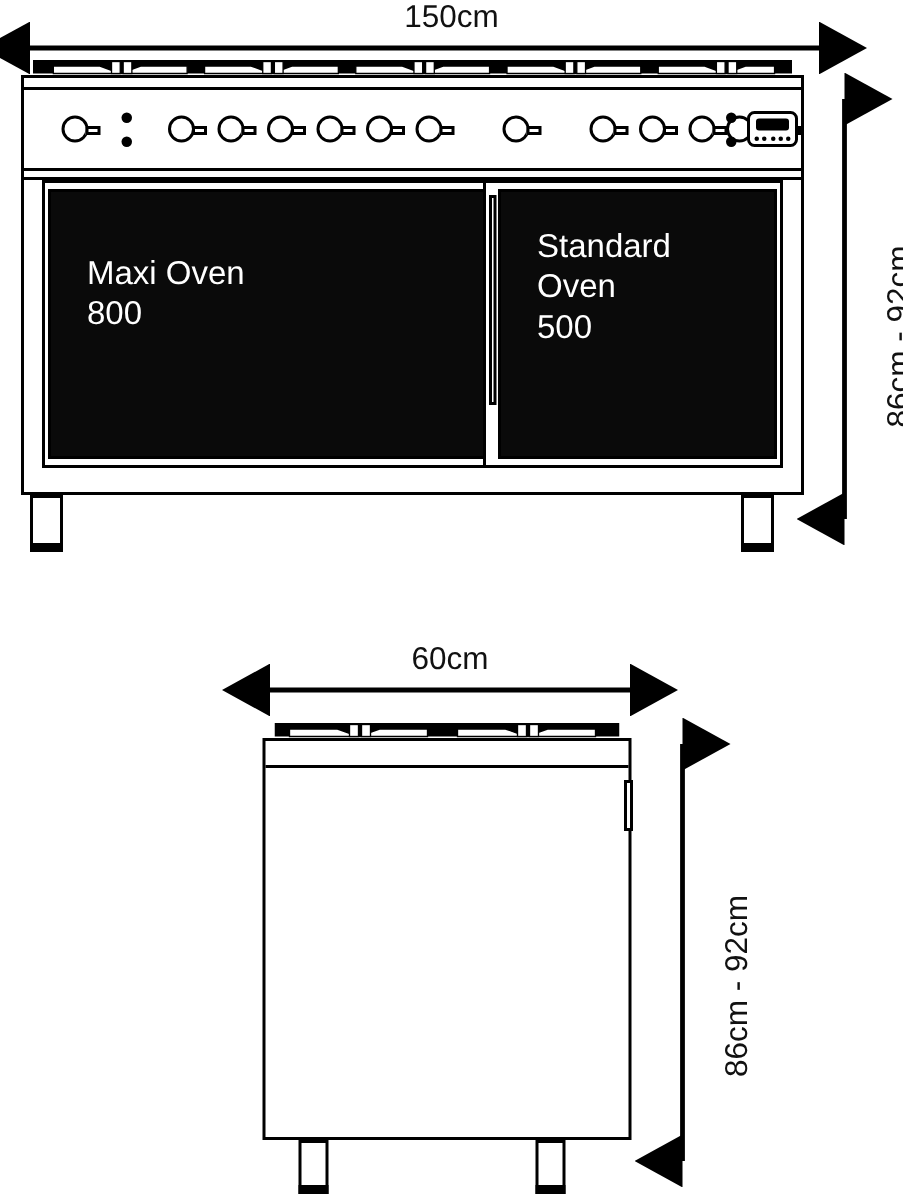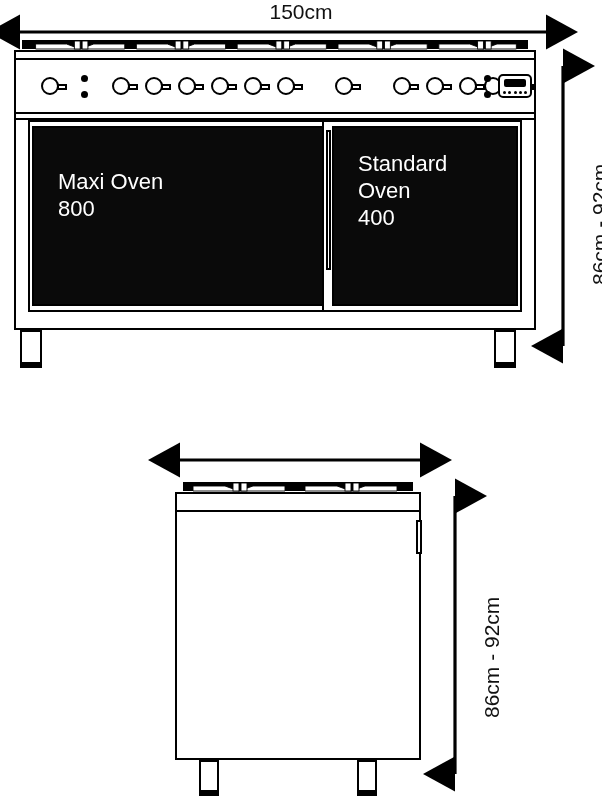--- a/index.html
+++ b/index.html
@@ -267,31 +267,32 @@
       <div class="oven" style="left:2px;top:4px;right:2px;bottom:4px;"></div>
       <div class="oven-text" style="left:28px;top:46px;">Maxi Oven
 800</div>
     </div>
 
     <div class="oven-frame" style="left:308px;top:84px;width:200px;height:192px;">
       <div class="oven" style="left:8px;top:4px;right:2px;bottom:4px;"></div>
       <div class="oven-handle" style="left:2px;top:8px;height:140px;"></div>
       <div class="oven-text" style="left:34px;top:28px;">Standard
 Oven
-400</div>
+500</div>
     </div>
 
     <div class="leg" style="left:6px;top:294px;width:22px;height:38px;">
       <div class="foot"></div>
     </div>
     <div class="leg" style="left:480px;top:294px;width:22px;height:38px;">
       <div class="foot"></div>
     </div>
   </div>
 
+  <div class="dim-label" style="left:175px;top:428px;width:250px;text-align:center;">60cm</div>
 
   <svg class="dimsvg" style="left:168px;top:454px;width:270px;height:22px;">
     <line x1="12" y1="6" x2="252" y2="6" stroke="#000" stroke-width="3.2" marker-start="url(#mL)" marker-end="url(#mR)"></line>
   </svg>
 
   <svg class="dimsvg" style="left:445px;top:486px;width:20px;height:300px;">
     <line x1="10" y1="10" x2="10" y2="288" stroke="#000" stroke-width="3.2" marker-start="url(#mU)" marker-end="url(#mD)"></line>
   </svg>
   <div class="dim-label vert" style="left:480px;top:718px;">86cm - 92cm</div>
 

